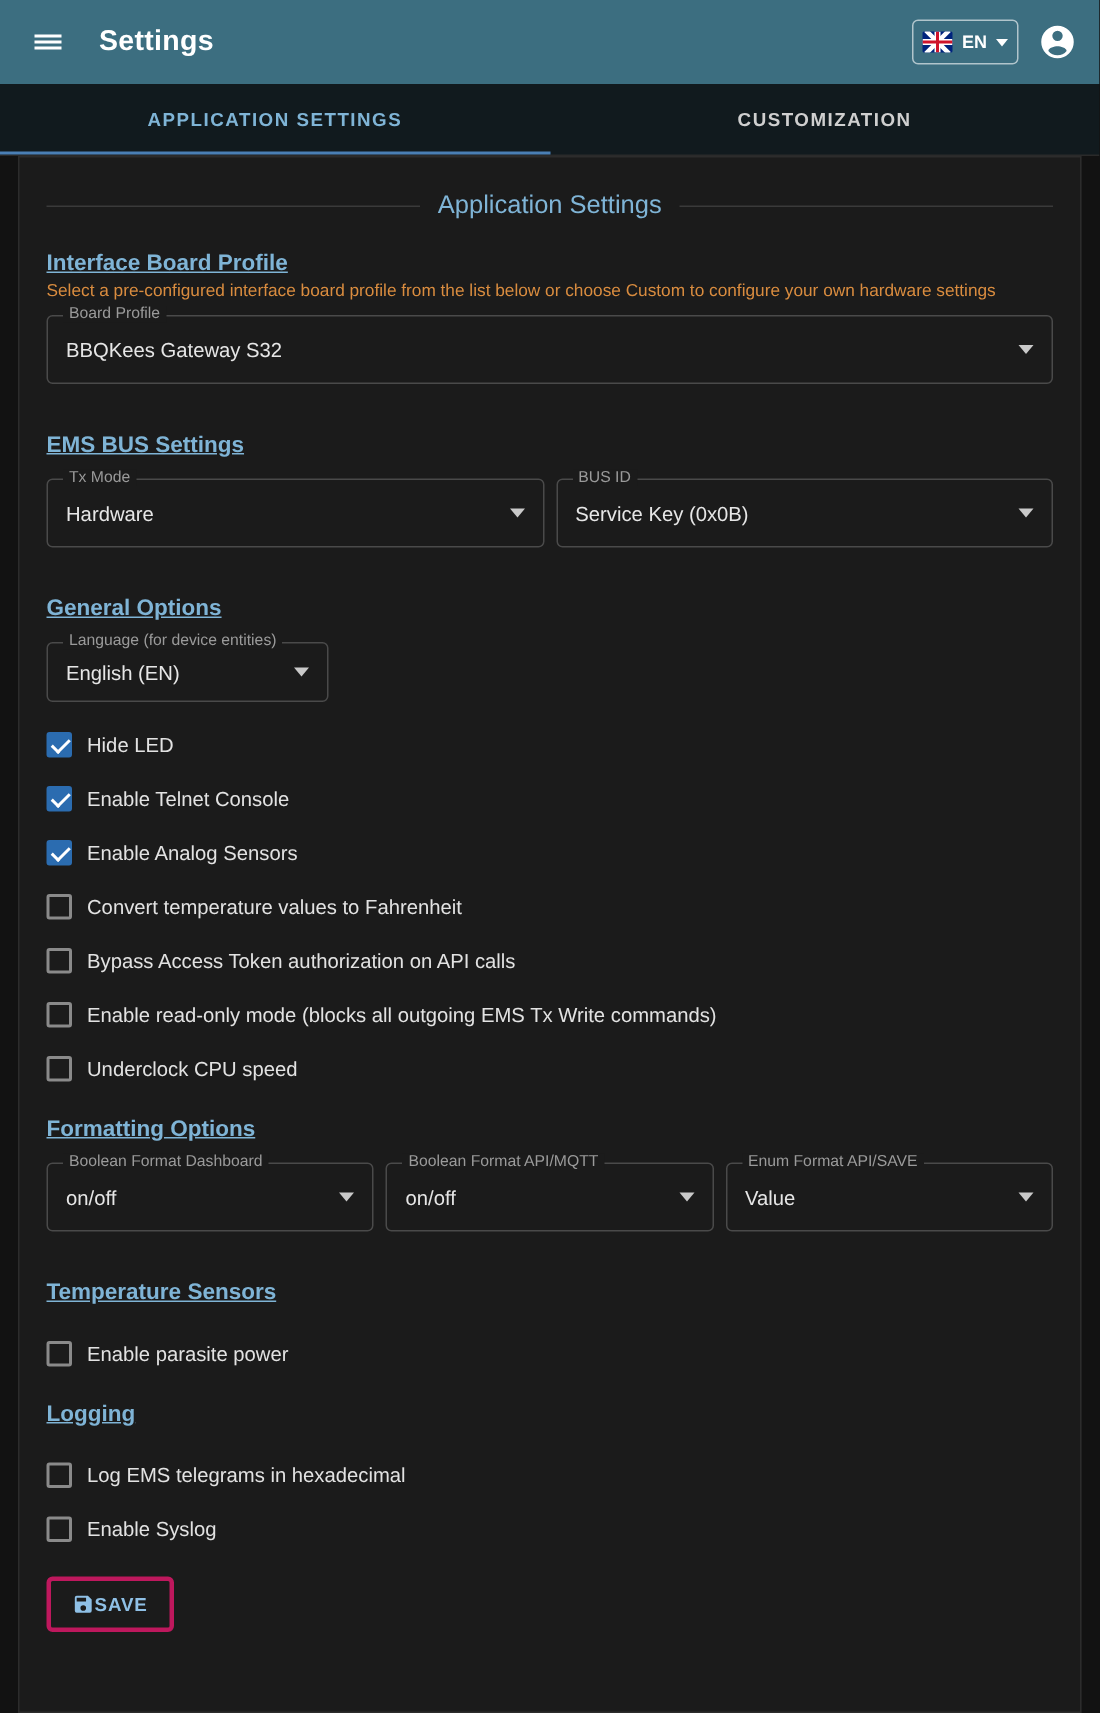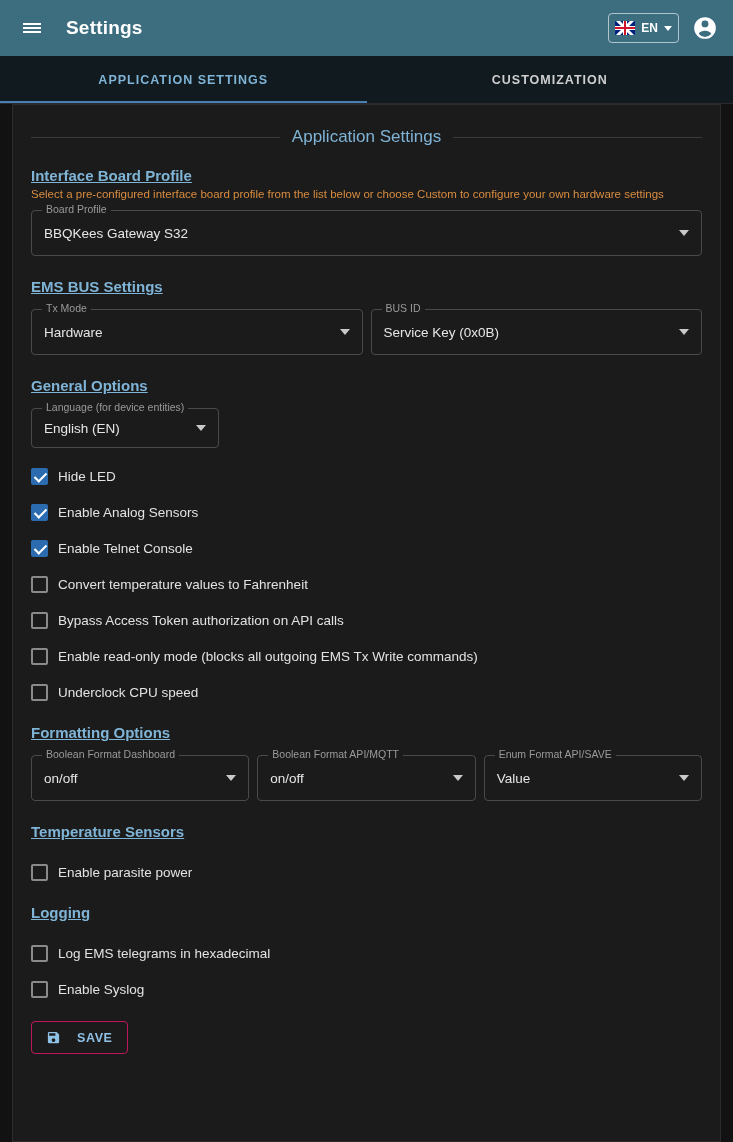--- a/index.html
+++ b/index.html
@@ -179,21 +179,21 @@
   .field .arrow {
     margin-left: auto;
     width: 0; height: 0;
     border-left: 5px solid transparent;
     border-right: 5px solid transparent;
     border-top: 6px solid #c9c9c9;
   }
   .field.small { height: 40px; }
 
   .row { display: flex; gap: 8px; text-align: center; }
-  .mb22 { margin-bottom: 22px; }
+  .mb22 { margin-bottom: 32px; }
   .mt14 { margin-top: 14px; }
 
   
   .cb-row {
     display: flex; align-items: center;
     height: 36px;
     gap: 10px;
   }
   .cb {
     width: 17px; height: 17px;
@@ -218,22 +218,22 @@
     transform: rotate(45deg);
   }
   .cb-label {
     color: #e2e2e2;
     font-size: 13.5px;
   }
   .cb-inline { margin-left: 52px; }
 
   
   .save-btn {
-    display: inline-flex; align-items: center; gap: 16px;
-    border: 1px solid #be185d;
+    display: inline-flex; align-items: center; gap: 0;
+    border: 3px solid #be185d;
     color: #8fc0e6;
     background: transparent;
     border-radius: 4px;
     padding: 8px 14px;
     font-size: 12.5px;
     font-weight: bold;
     letter-spacing: .6px;
     cursor: pointer;
   }
   .save-btn svg { display: block; }
@@ -314,25 +314,25 @@
         <span class="value">English (EN)</span>
         <span class="arrow"></span>
       </div>
 
       <div class="cb-row">
         <span class="cb checked"></span>
         <span class="cb-label">Hide LED</span>
       </div>
       <div class="cb-row">
         <span class="cb checked"></span>
+        <span class="cb-label">Enable Telnet Console</span>
+      </div>
+      <div class="cb-row">
+        <span class="cb checked"></span>
         <span class="cb-label">Enable Analog Sensors</span>
-      </div>
-      <div class="cb-row">
-        <span class="cb checked"></span>
-        <span class="cb-label">Enable Telnet Console</span>
       </div>
       <div class="cb-row">
         <span class="cb"></span>
         <span class="cb-label">Convert temperature values to Fahrenheit</span>
       </div>
       <div class="cb-row">
         <span class="cb"></span>
         <span class="cb-label">Bypass Access Token authorization on API calls</span>
       </div>
       <div class="cb-row">

